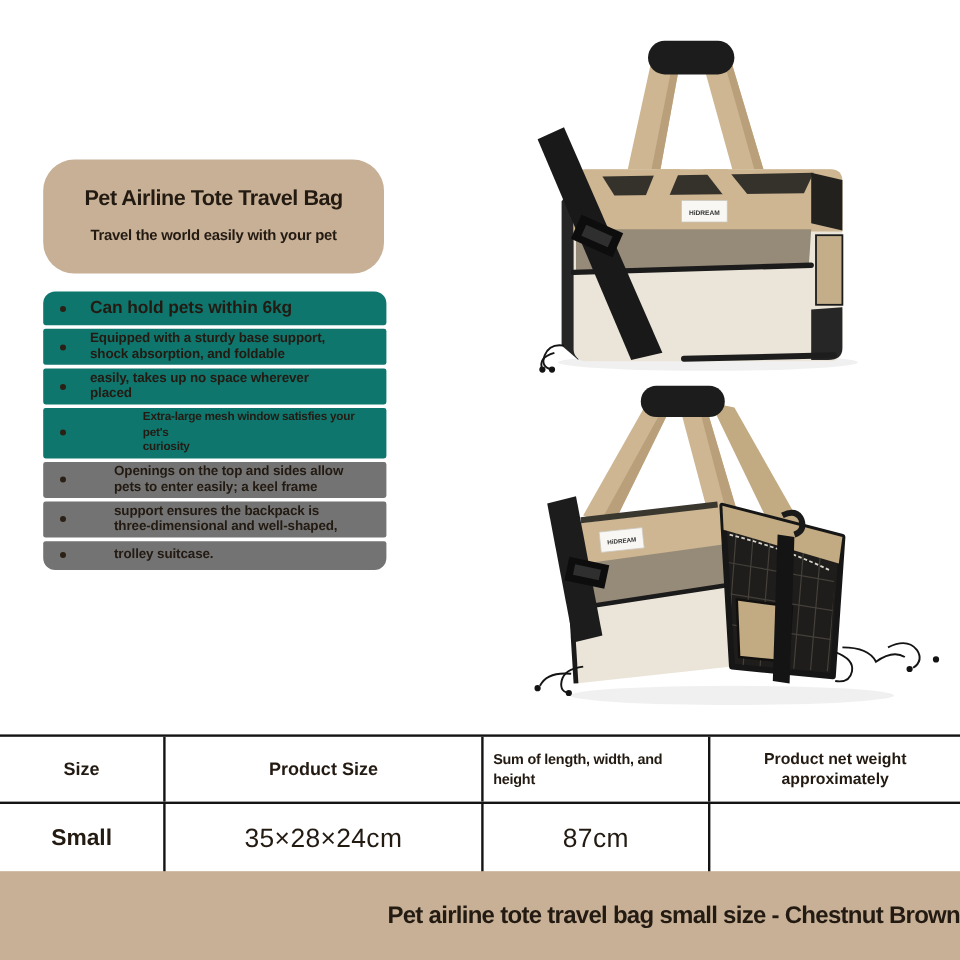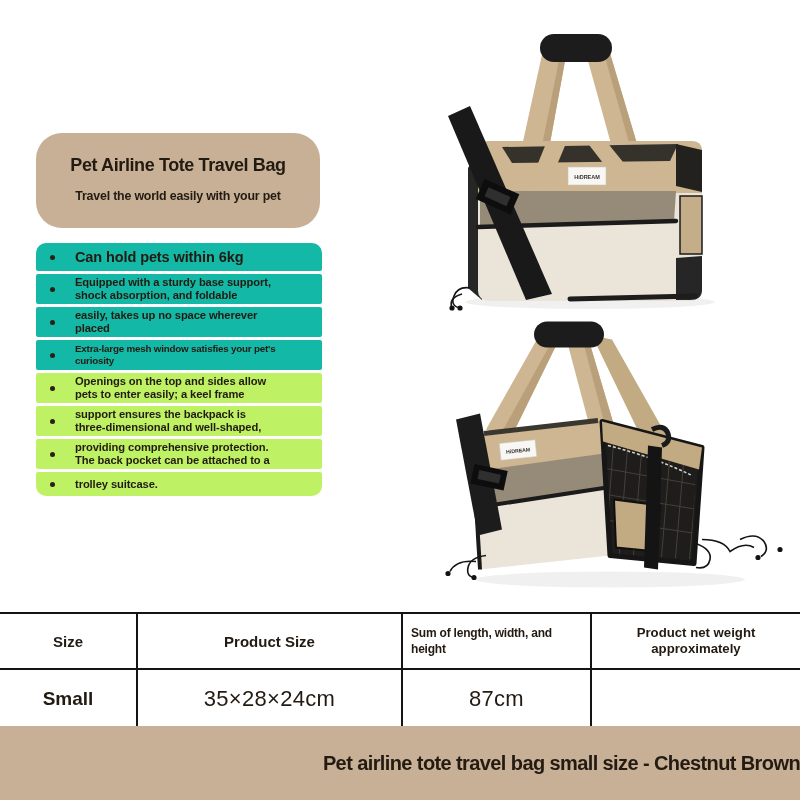--- a/index.html
+++ b/index.html
@@ -7,31 +7,31 @@
           font-family:"Liberation Sans", sans-serif; color:#231a12;padding-left:12px; }
 
   
   .title-card { position:absolute; left:36px; top:133px; width:284px; height:95px;
                 background:#c7b096; border-radius:26px; text-align:center; }
   .title-card .title { font-size:18px; font-weight:bold; letter-spacing:-0.4px; padding-top:22px; }
   .title-card .subtitle { font-size:12.4px; font-weight:bold; letter-spacing:-0.2px; margin-top:13px; }
 
   
   .features { position:absolute; left:36px; top:243px; width:286px; }
-  .frow { display:flex; align-items:center; background:#14b8a6; margin-bottom:3px;
+  .frow { display:flex; align-items:center; background:#0f766e; margin-bottom:3px;
           min-height:27px; border-radius:2px; }
   .frow.first { border-radius:10px 10px 2px 2px; min-height:28px; }
   .frow.last  { border-radius:2px 2px 10px 10px; min-height:24px; }
-  .frow.tan { background:#bef264; }
+  .frow.tan { background:#737373;gap:20px; }
   .bullet { width:5px; height:5px; border-radius:50%; background:#2b2015;
             margin:0 20px 0 14px; flex:0 0 auto; }
   .ftext { font-size:11.2px; font-weight:bold; line-height:13px; letter-spacing:-0.1px;
            white-space:pre-line; padding:2px 4px 2px 0; }
   .frow.big .ftext { font-size:14.5px; line-height:16px; }
-  .frow.sm  { min-height:30px; }
+  .frow.sm  { min-height:30px;gap:44px; }
   .frow.sm .ftext { font-size:9.8px; line-height:12.5px; letter-spacing:-0.2px; }
 
   
   .photo { position:absolute; width:360px; height:285px; }
   .photo svg { width:100%; height:100%; display:block; }
   .photo1 { left:440px; top:28px; }
   .photo2 { left:440px; top:315px; }
 
   
   .spec-table { position:absolute; left:0; top:612px; width:800px; border-top:2px solid #141414; background:#fff; }
@@ -85,25 +85,20 @@
     </div>
     <div class="frow tan">
       <span class="bullet"></span>
       <span class="ftext">Openings on the top and sides allow
 pets to enter easily; a keel frame</span>
     </div>
     <div class="frow tan">
       <span class="bullet"></span>
       <span class="ftext">support ensures the backpack is
 three-dimensional and well-shaped,</span>
-    </div>
-    <div class="frow tan">
-      <span class="bullet"></span>
-      <span class="ftext">providing comprehensive protection.
-The back pocket can be attached to a</span>
     </div>
     <div class="frow tan last">
       <span class="bullet"></span>
       <span class="ftext">trolley suitcase.</span>
     </div>
   </div>
 
   <div class="photo photo1">
     <svg viewBox="0 0 360 285">
       <ellipse cx="150" cy="274" rx="125" ry="7" fill="#000000" opacity="0.06"></ellipse>

